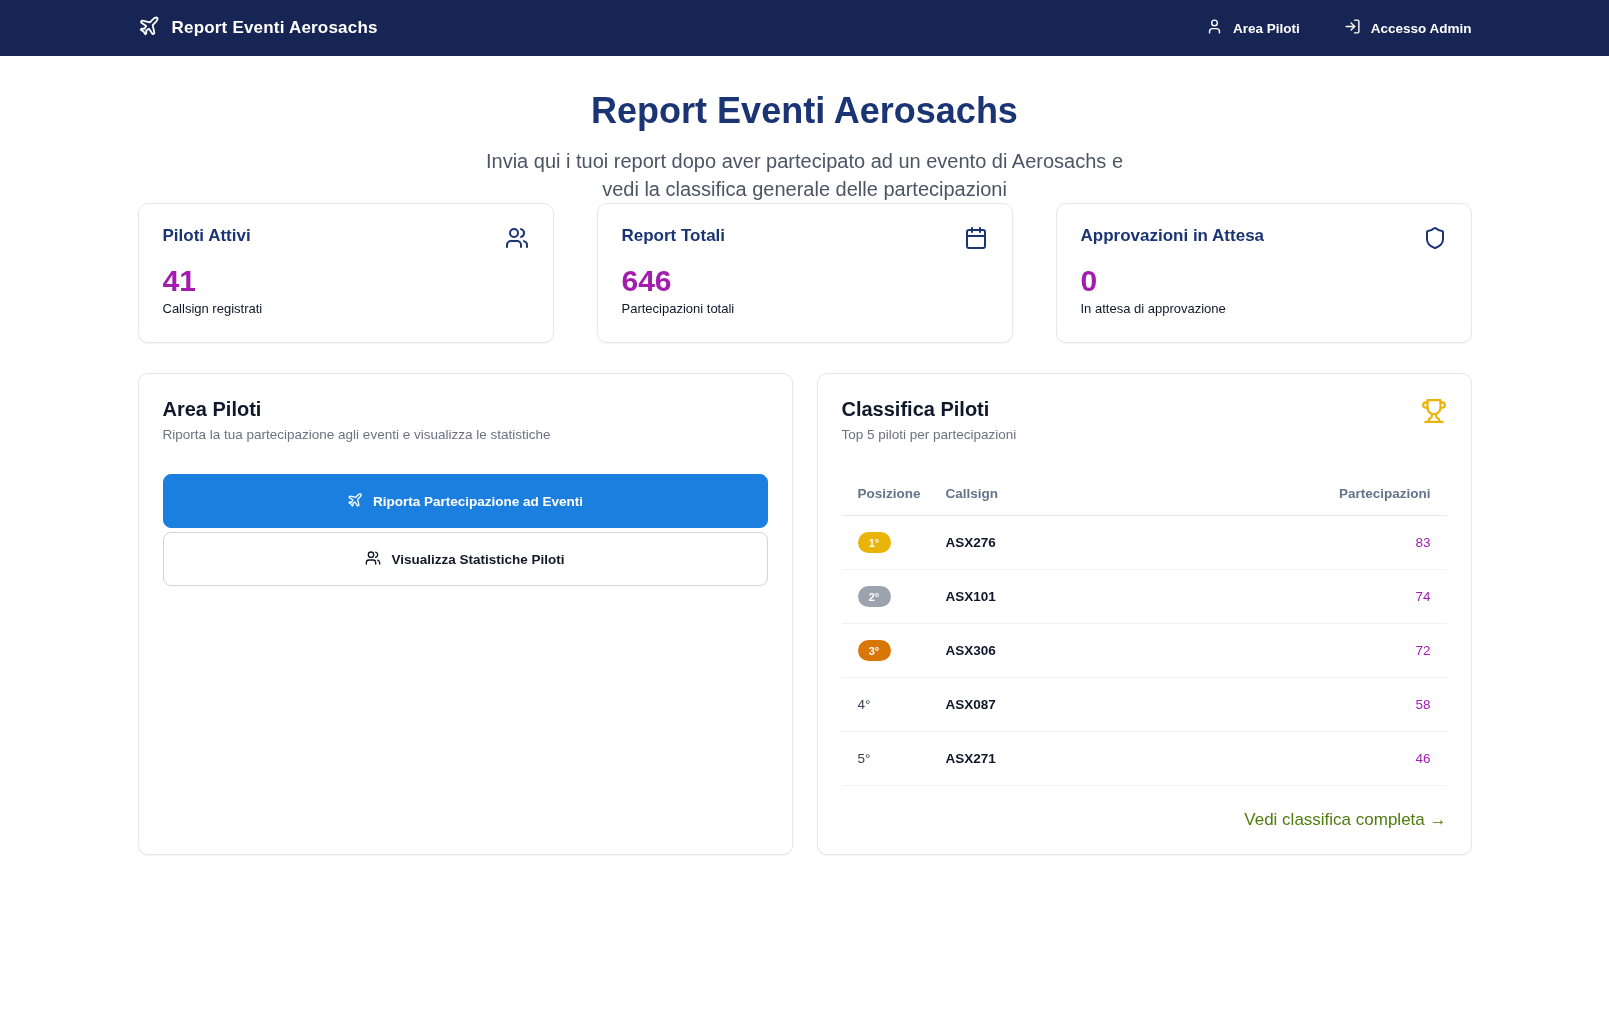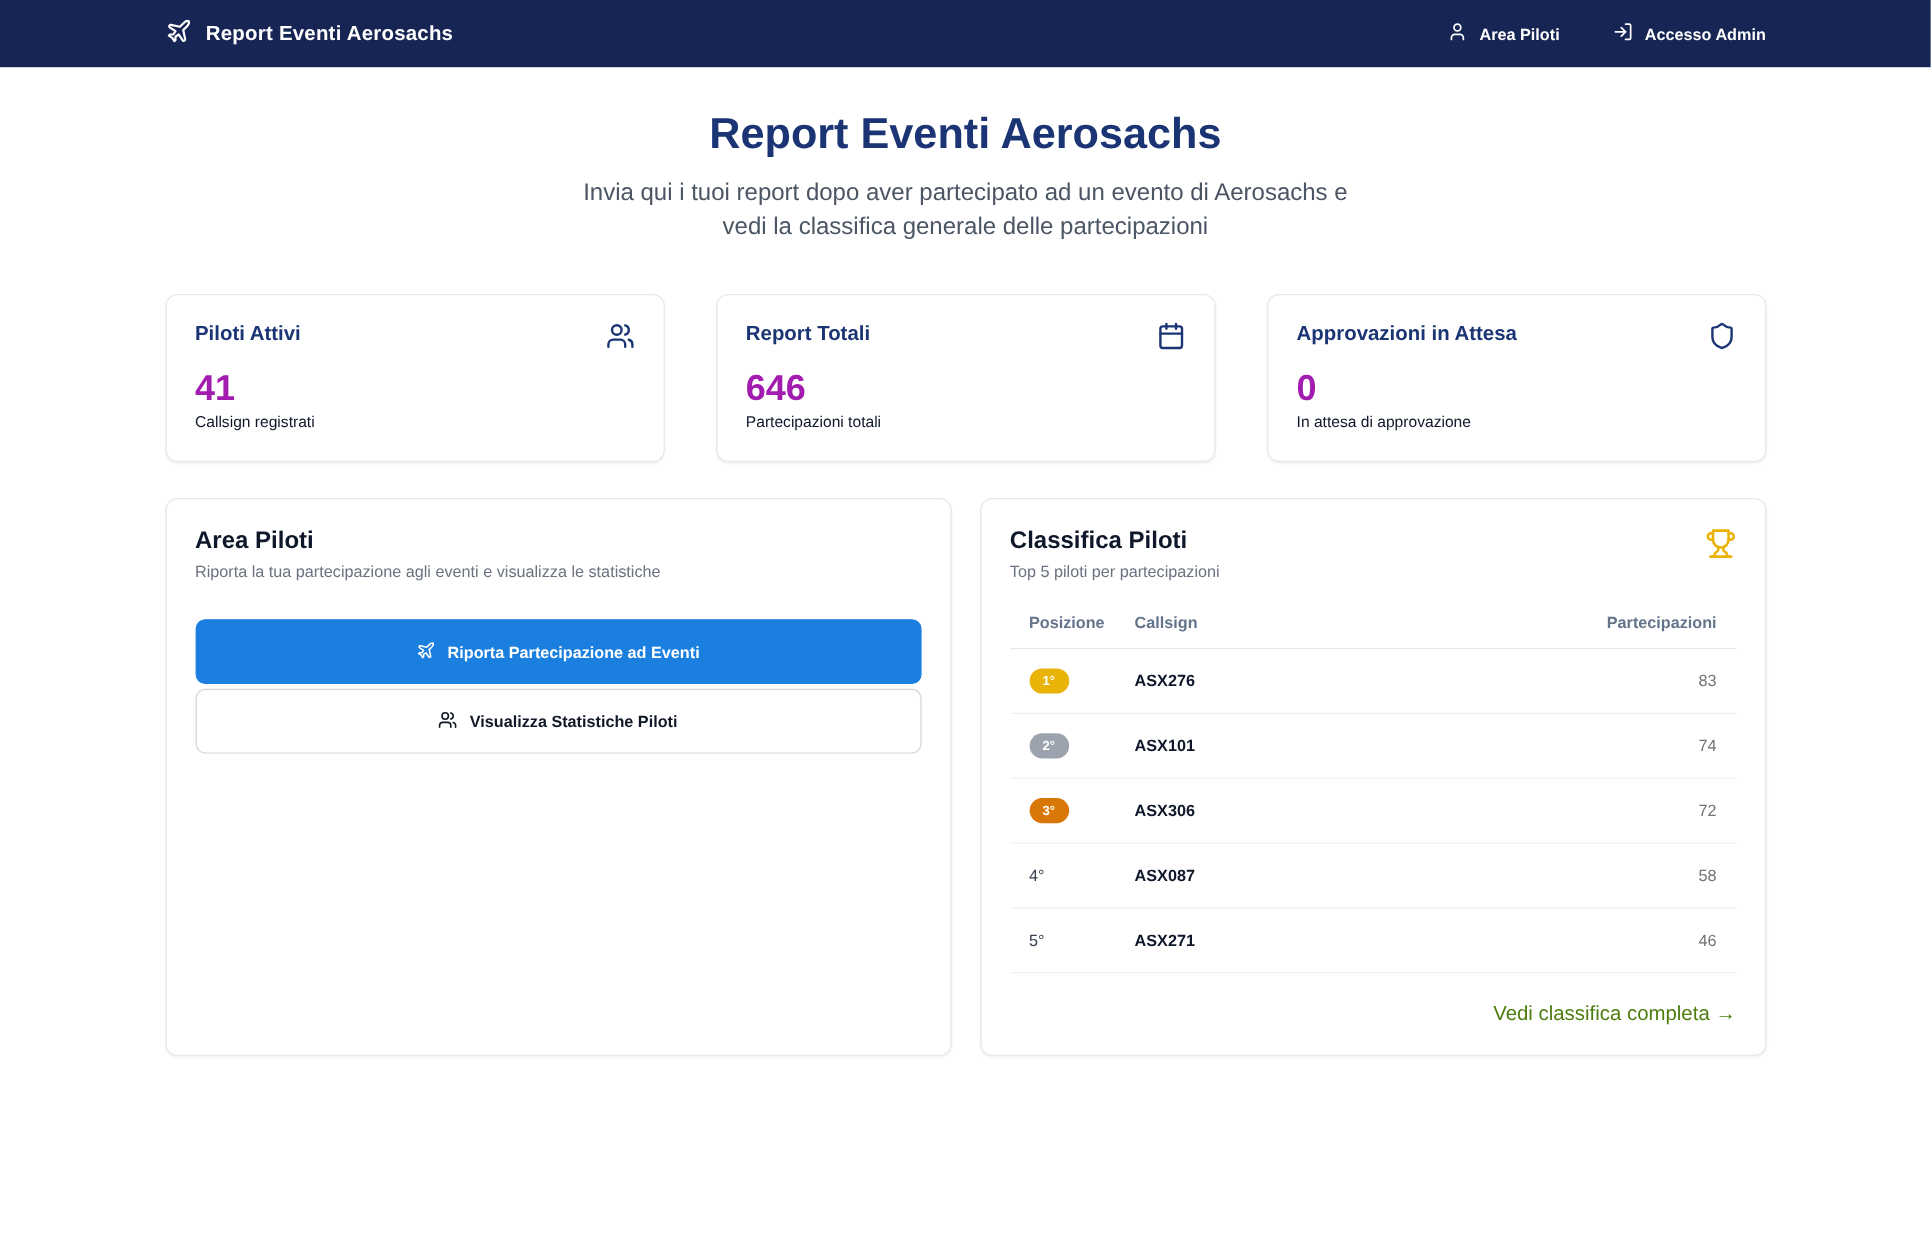--- a/index.html
+++ b/index.html
@@ -22,21 +22,21 @@
   .nav-link { display:flex; align-items:center; gap:10px; color:#ffffff; cursor:pointer; }
   .nav-link svg { width:17px; height:17px; }
   .nav-link span { font-size:13.5px; font-weight:700; }
   
   .hero { text-align:center; margin-top:34px; }
   .hero h1 { font-size:36px; font-weight:700; color:#1a3474; }
   .hero-sub { margin-top:16px; font-size:20px; color:#4b5563; line-height:1.38; }
   .hero-sub span { display:block; }
   
   .container { max-width:1334px; margin:0 auto; }
-  .stats { display:flex; gap:43px; margin-top:42px; }
+  .stats { display:flex; gap:43px; }
   .stat-card {
     flex:1 1 0; background:#fff; border:1px solid #e5e7eb; border-radius:10px;
     padding:22px 24px 24px; box-shadow:0 1px 2px rgba(0,0,0,.05); min-height:140px;
   }
   .stat-head { display:flex; justify-content:space-between; align-items:flex-start; }
   .stat-title { font-size:17px; font-weight:700; color:#1a3474; }
   .stat-icon { color:#1a3474; }
   .stat-icon svg { width:24px; height:24px; }
   .stat-value { margin-top:10px; font-size:30px; font-weight:700; color:#a21caf; }
   .stat-label { margin-top:3px; font-size:13px; color:#0f172a; }
@@ -54,41 +54,41 @@
   
   .btn {
     width:100%; height:54px; border-radius:8px; font-family:inherit;
     font-size:13.5px; font-weight:700; display:flex; align-items:center;
     justify-content:center; gap:10px; cursor:pointer;
   }
   .btn svg { width:16px; height:16px; }
   .btn-primary { margin-top:32px; background:#1b7fe0; border:1px solid #1b7fe0; color:#ffffff; }
   .btn-secondary { margin-top:4px; background:#ffffff; border:1px solid #d1d5db; color:#111827; }
   
-  .rank-table { margin-top:27px; }
+  .rank-table { margin-top:44px; }
   .thead {
     display:grid; grid-template-columns:88px 1fr 130px; padding:0 16px 14px;
     font-size:13.5px; font-weight:700; color:#64748b; border-bottom:1px solid #e2e8f0;
   }
   .thead .col-right { text-align:right; }
   .trow {
     display:grid; grid-template-columns:88px 1fr 130px; align-items:center;
     height:54px; padding:0 16px; border-bottom:1px solid #eef1f5; font-size:13.5px;
   }
   .trow:last-child { border-bottom:none; }
   .badge {
     display:inline-flex; width:33px; height:21px; border-radius:11px;
     align-items:center; justify-content:center; color:#fff; font-size:11px; font-weight:700;
   }
   .badge-gold { background:#eab308; }
   .badge-silver { background:#9ca3af; }
   .badge-bronze { background:#d97706; }
   .pos-plain { color:#374151; }
   .cell-callsign { font-weight:700; color:#0f172a; }
-  .cell-count { text-align:right; color:#737373; }
+  .cell-count { text-align:right; color:#a21caf; }
   .table-footer { margin-top:24px; text-align:right; }
   .footer-link { font-size:17px; color:#4d7c0f; text-decoration:none; cursor:pointer; }
 </style>
 </head>
 <body>
 
 <header class="navbar">
   <div class="nav-inner">
     <div class="brand">
       <span>

